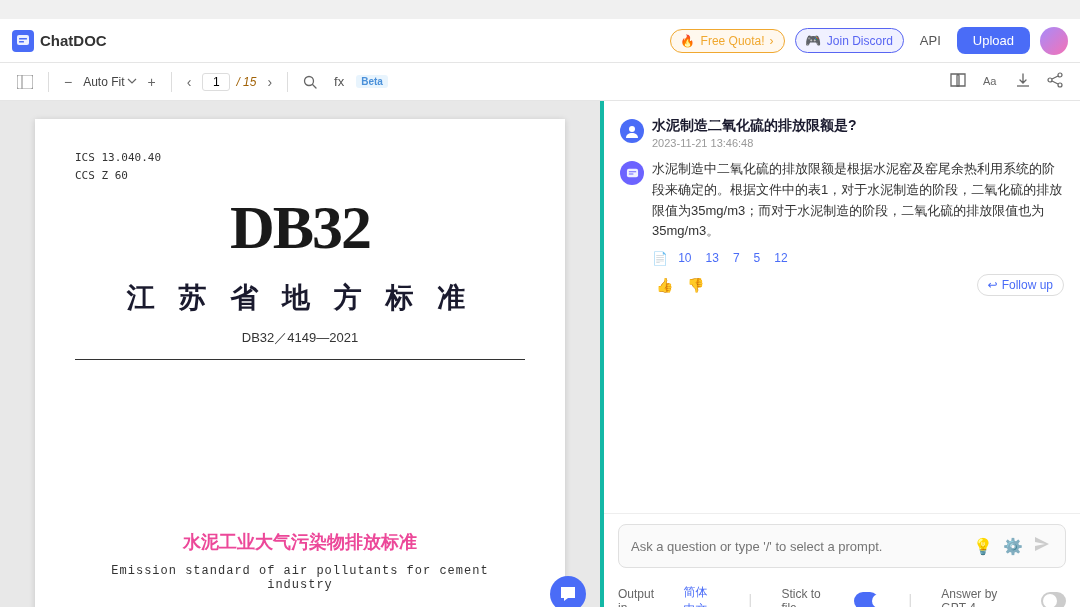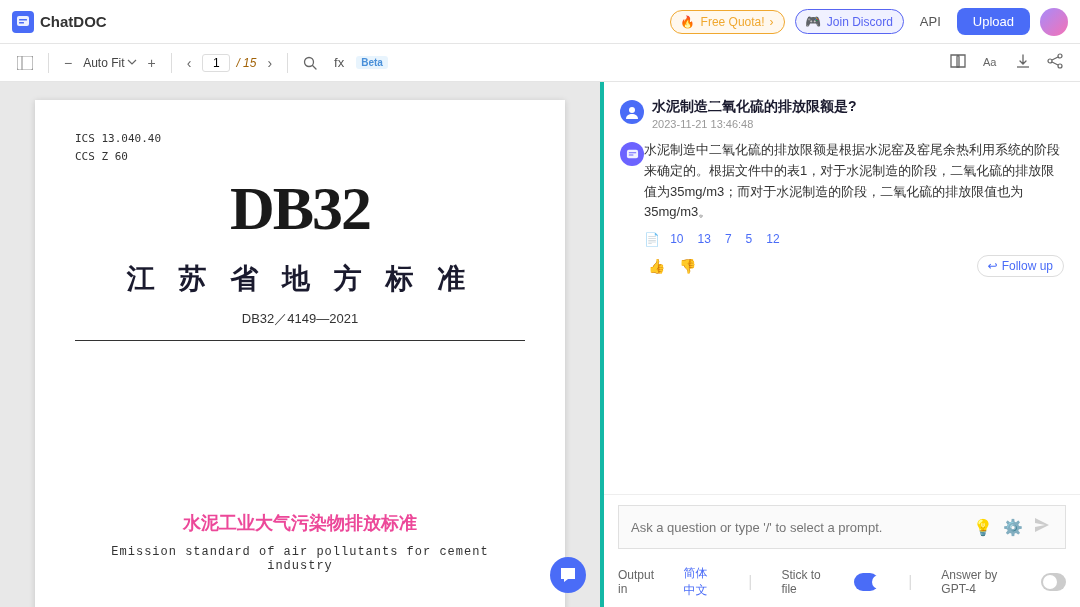--- a/index.html
+++ b/index.html
@@ -2,21 +2,21 @@
 <html><head>
   <meta charset="utf-8">
   <style>
     * { box-sizing: border-box; margin: 0; padding: 0; }
     body { font-family: -apple-system, BlinkMacSystemFont, 'Segoe UI', sans-serif; background: #f0f0f0; width: 1080px; height: 607px; overflow: hidden; }
 
     
     .topnav {
       display: flex; align-items: center; height: 44px;
       background: #fff; border-bottom: 1px solid #e5e5e5;
-      padding: 0 12px; gap: 10px; position: relative; z-index: 10;
+      padding: 0 12px; gap: 10px; position: relative; z-index: 10; margin-top: 19px;
     }
     .topnav-left { display: flex; align-items: center; gap: 8px; flex: 0 0 auto; }
     .topnav-logo { display: flex; align-items: center; gap: 6px; }
     .topnav-logo .logo-icon { width: 22px; height: 22px; background: #4a6cf7; border-radius: 4px; display: flex; align-items: center; justify-content: center; }
     .topnav-logo .logo-icon svg { width: 14px; height: 14px; }
     .topnav-logo .logo-text { font-size: 15px; font-weight: 600; color: #333; }
     .topnav-spacer { flex: 1; }
     .topnav-right { display: flex; align-items: center; gap: 10px; }
     .free-quota-btn {
       display: flex; align-items: center; gap: 5px;
@@ -91,21 +91,21 @@
       flex: 1; background: #fff; display: flex; flex-direction: column;
       border-left: 4px solid #14b8a6;
     }
     .chat-messages { flex: 1; overflow-y: auto; padding: 16px 16px 8px; }
     .chat-question { display: flex; align-items: flex-start; gap: 8px; margin-bottom: 10px; }
     .chat-q-icon { width: 24px; height: 24px; border-radius: 50%; background: #4a6cf7; display: flex; align-items: center; justify-content: center; flex-shrink: 0; margin-top: 2px; }
     .chat-q-icon svg { width: 14px; height: 14px; }
     .chat-q-content { flex: 1; }
     .chat-q-text { font-size: 14px; font-weight: 600; color: #1a1a2e; }
     .chat-q-time { font-size: 11px; color: #999; margin-top: 2px; }
-    .chat-answer { display: flex; align-items: flex-start; margin-bottom: 10px; }
+    .chat-answer { display: flex; align-items: flex-start; gap: 8px; margin-bottom: 10px; }
     .chat-a-icon { width: 24px; height: 24px; border-radius: 50%; background: #6c63ff; display: flex; align-items: center; justify-content: center; flex-shrink: 0; margin-top: 2px; }
     .chat-a-content { flex: 1; }
     .chat-a-text { font-size: 13px; color: #333; line-height: 1.6; }
     .chat-a-refs { display: flex; align-items: center; gap: 6px; margin-top: 8px; flex-wrap: wrap; }
     .chat-a-ref-icon { color: #999; font-size: 13px; }
     .chat-ref-num {
       font-size: 12px; color: #4a6cf7; cursor: pointer;
       padding: 1px 4px; border-radius: 3px;
     }
     .chat-actions { display: flex; align-items: center; gap: 6px; margin-top: 8px; }
@@ -115,21 +115,21 @@
       border: 1px solid #ddd; border-radius: 12px; padding: 3px 10px;
       font-size: 12px; color: #4a6cf7; cursor: pointer; background: #fff;
       margin-left: auto;
     }
 
     .chat-input-area {
       border-top: 1px solid #eee; padding: 10px 14px;
     }
     .chat-input-row {
       display: flex; align-items: center; gap: 8px;
-      border: 1px solid #e0e0e0; border-radius: 0; padding: 8px 12px;
+      border: 1px solid #e0e0e0; border-radius: 8px; padding: 8px 12px;
       background: #fafafa;
     }
     .chat-input {
       flex: 1; border: none; background: none; outline: none;
       font-size: 13px; color: #999;
     }
     .chat-input-icons { display: flex; gap: 6px; align-items: center; }
     .chat-input-icon { background: none; border: none; cursor: pointer; color: #aaa; font-size: 16px; padding: 2px; }
     .chat-footer { display: flex; align-items: center; gap: 29px; padding: 6px 14px 8px; }
     .footer-label { font-size: 12px; color: #666; }

